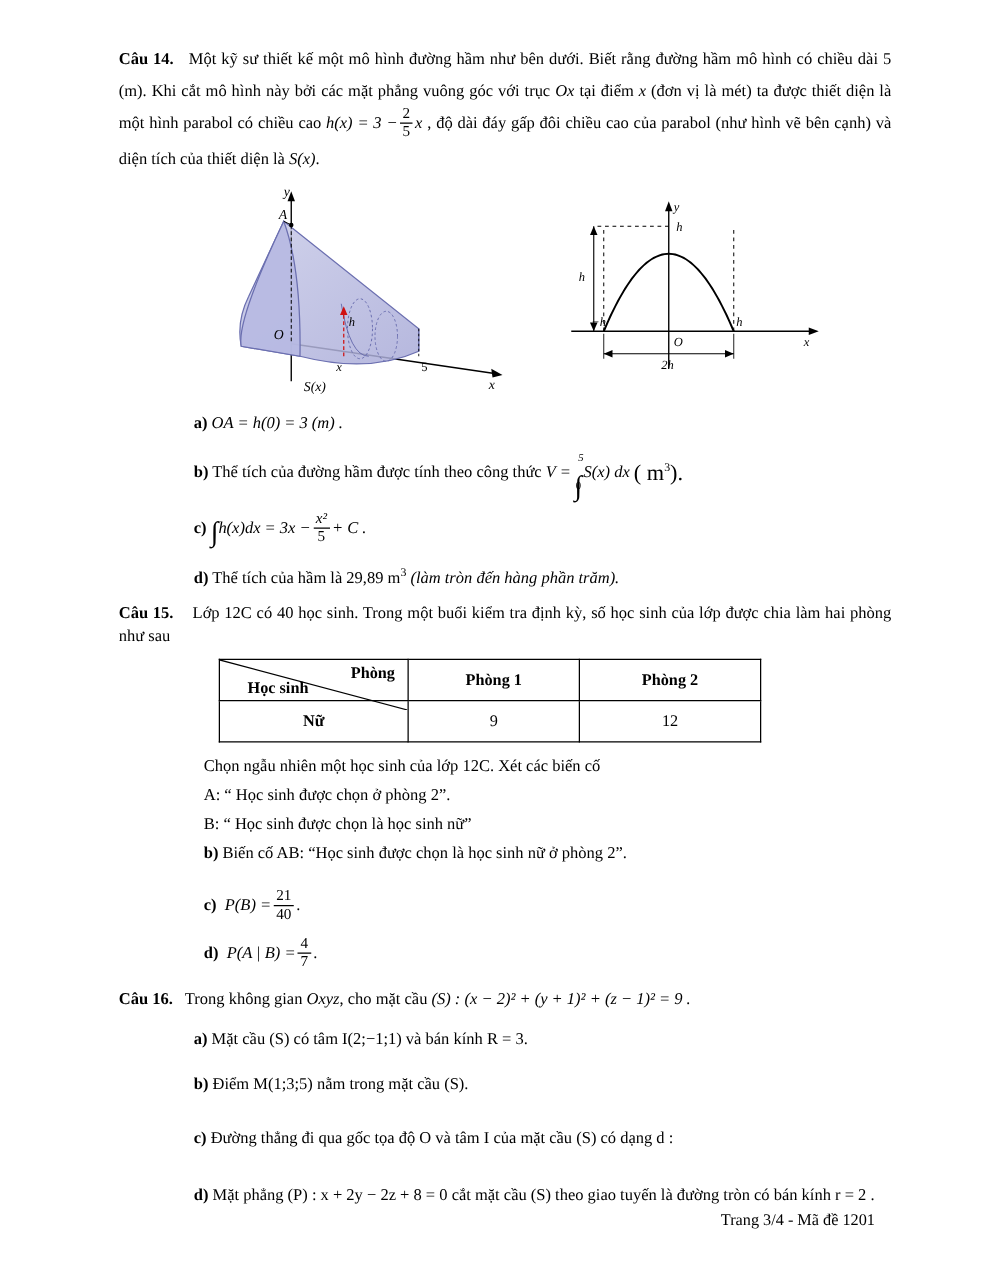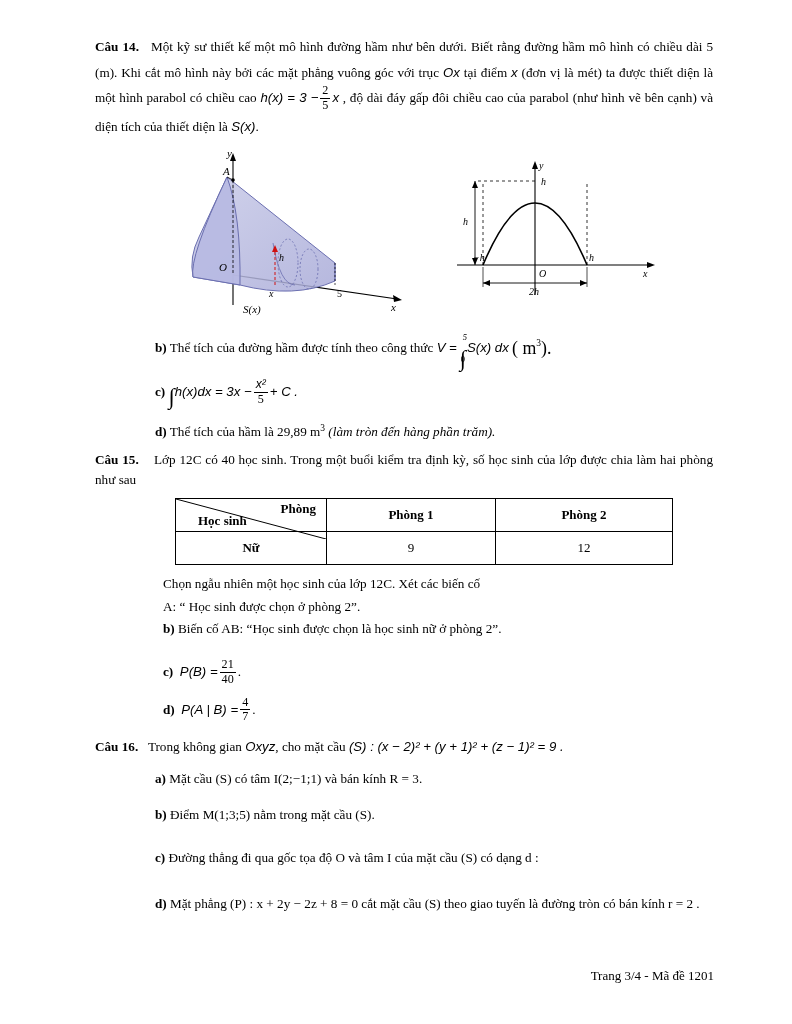--- a/index.html
+++ b/index.html
@@ -41,21 +41,21 @@
     padding-left: 60px;
     line-height: 1.8;
   }
   .item-b {
     font-weight: bold;
   }
   .ital {
     font-style: italic;
   }
   
-  .mi { font-style: italic; font-family: Liberation Sans, sans-serif; }
+  .mi { font-style: italic; font-family: Liberation Serif, serif; }
   .frac {
     display: inline-block;
     vertical-align: middle;
     text-align: center;
     font-size: 0.92em;
     line-height: 1.12;
     margin: 0 2px;
     position: relative;
     top: -1px;
   }
@@ -117,21 +117,21 @@
   .tbl-wrap {
     margin: 8px 0 0 80px;
   }
   table.grid {
     border-collapse: collapse;
     font-size: 13px;
     border-radius: 31px;
   }
   table.grid td {
     border: 1px solid #000;
-    padding: 5px 24px;
+    padding: 5px 8px;
     text-align: center;
     height: 22px;
   }
   table.grid td.hdr {
     font-weight: bold;
   }
   .diagcell {
     position: relative;
     width: 150px;
     height: 40px;
@@ -157,21 +157,21 @@
     margin-top: 8px;
     padding-left: 68px;
     line-height: 1.65;
   }
   .after-tbl div { margin: 1px 0; }
   .frac-line {
     line-height: 2.4;
   }
   .footer {
     position: absolute;
-    right: 78px;
+    right: 92px;
     bottom: 40px;
     font-size: 13px;
   }
   .sys {
     display: inline-block;
     vertical-align: middle;
     position: relative;
     padding-left: 10px;
     font-size: 0.95em;
     line-height: 1.35;
@@ -283,20 +283,24 @@
           <line x1="48" y1="112" x2="48" y2="132" stroke="#000" stroke-width="0.7"></line>
           <line x1="152" y1="112" x2="152" y2="132" stroke="#000" stroke-width="0.7"></line>
           <text x="94" y="140" font-size="10" font-style="italic" font-family="Liberation Serif, serif">2h</text>
 
           <text x="38" y="106" font-size="10" font-style="italic" font-family="Liberation Serif, serif">−h</text>
           <text x="154" y="106" font-size="10" font-style="italic" font-family="Liberation Serif, serif">h</text>
         </svg>
       </div>
     </div>
 
+    <div class="item">
+      <span class="item-b">a)</span>
+      <span class="mi">OA = h(0) = 3 (m) .</span>
+    </div>
 
     <div class="item" style="margin-top:12px">
       <span class="item-b">b)</span>
       <span>Thể tích của đường hầm được tính theo công thức</span>
       <span class="mi">V =</span><span class="int-wrap"><span class="int-lim-top">5</span><span class="intg">∫</span><span class="int-lim-bot">0</span></span><span class="mi">S(x) dx</span>
       <span class="bigparen">( m</span><span class="sup">3</span><span class="bigparen">).</span>
     </div>
 
     <div class="item frac-line" style="margin-top:12px">
       <span class="item-b">c)</span>
@@ -333,20 +337,21 @@
           <td>9</td>
           <td>12</td>
         </tr>
       </tbody>
         </table>
     </div>
 
     <div class="after-tbl">
       <div>Chọn ngẫu nhiên một học sinh của lớp 12C. Xét các biến cố</div>
       <div>A: “ Học sinh được chọn ở phòng 2”.</div>
+      <div>B: “ Học sinh được chọn là học sinh nữ”</div>
       <div>
         <span class="item-b">b)</span>
         <span>Biến cố AB: “Học sinh được chọn là học sinh nữ ở phòng 2”.</span>
       </div>
       <div class="frac-line" style="margin-top:16px">
         <span class="item-b">c)</span>
         &nbsp;<span class="mi">P(B) =</span><span class="frac"><span class="num">21</span><span class="den">40</span></span><span>.</span>
       </div>
       <div class="frac-line" style="margin-top:6px">
         <span class="item-b">d)</span>

